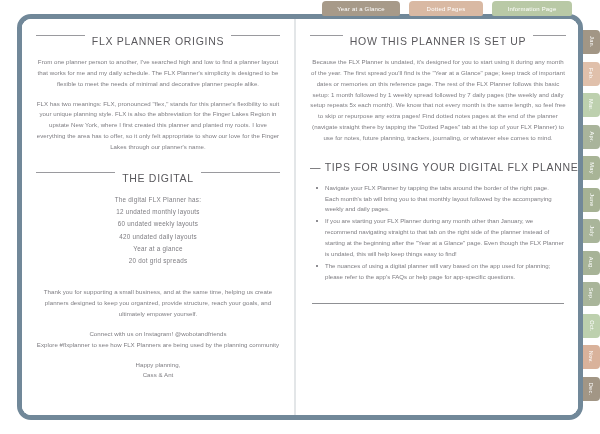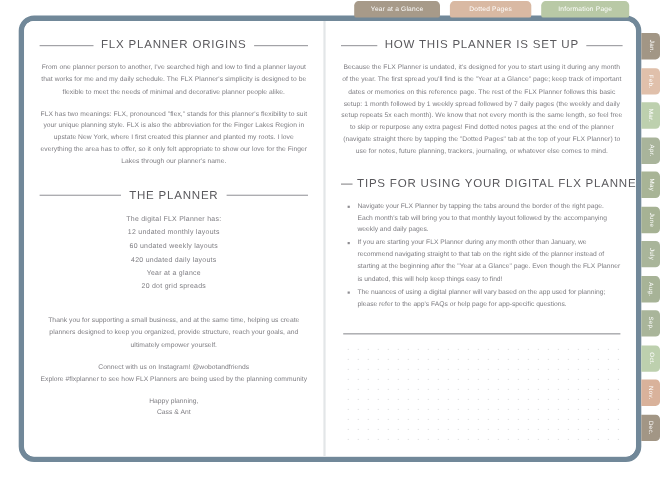--- a/index.html
+++ b/index.html
@@ -81,21 +81,21 @@
   .page-divider {
     width: 2px;
     background: #e3e6e8;
     height: 100%;
   }
   .page-right { width: 282px; padding: 16px 12px 6px 14px; }
 
   
   .heading {
     display: flex;
-    align-items: center;
+    align-items: flex-start;
     gap: 7px;
     margin: 0 0 10px 0;
   }
   .heading .rule {
     flex: 1 1 auto;
     height: 1px;
     background: #9a9a9e;
   }
   .heading .htext {
     flex: 0 0 auto;
@@ -273,21 +273,21 @@
           <span class="htext">FLX PLANNER ORIGINS</span>
           <span class="rule"></span>
         </div>
         <p class="para">From one planner person to another, I've searched high and low to find a planner layout that works for me and my daily schedule. The FLX Planner's simplicity is designed to be flexible to meet the needs of minimal and decorative planner people alike.</p>
         <p class="para">FLX has two meanings: FLX, pronounced "flex," stands for this planner's flexibility to suit your unique planning style. FLX is also the abbreviation for the Finger Lakes Region in upstate New York, where I first created this planner and planted my roots. I love everything the area has to offer, so it only felt appropriate to show our love for the Finger Lakes through our planner's name.</p>
       </div>
 
       <div class="section s-details">
         <div class="heading">
           <span class="rule"></span>
-          <span class="htext">THE PLANNER</span>
+          <span class="htext">THE DIGITAL</span>
           <span class="rule"></span>
         </div>
         <ul class="details-list">
           <li>The digital FLX Planner has:</li>
           <li>12 undated monthly layouts</li>
           <li>60 undated weekly layouts</li>
           <li>420 undated daily layouts</li>
           <li>Year at a glance</li>
           <li>20 dot grid spreads</li>
         </ul>

